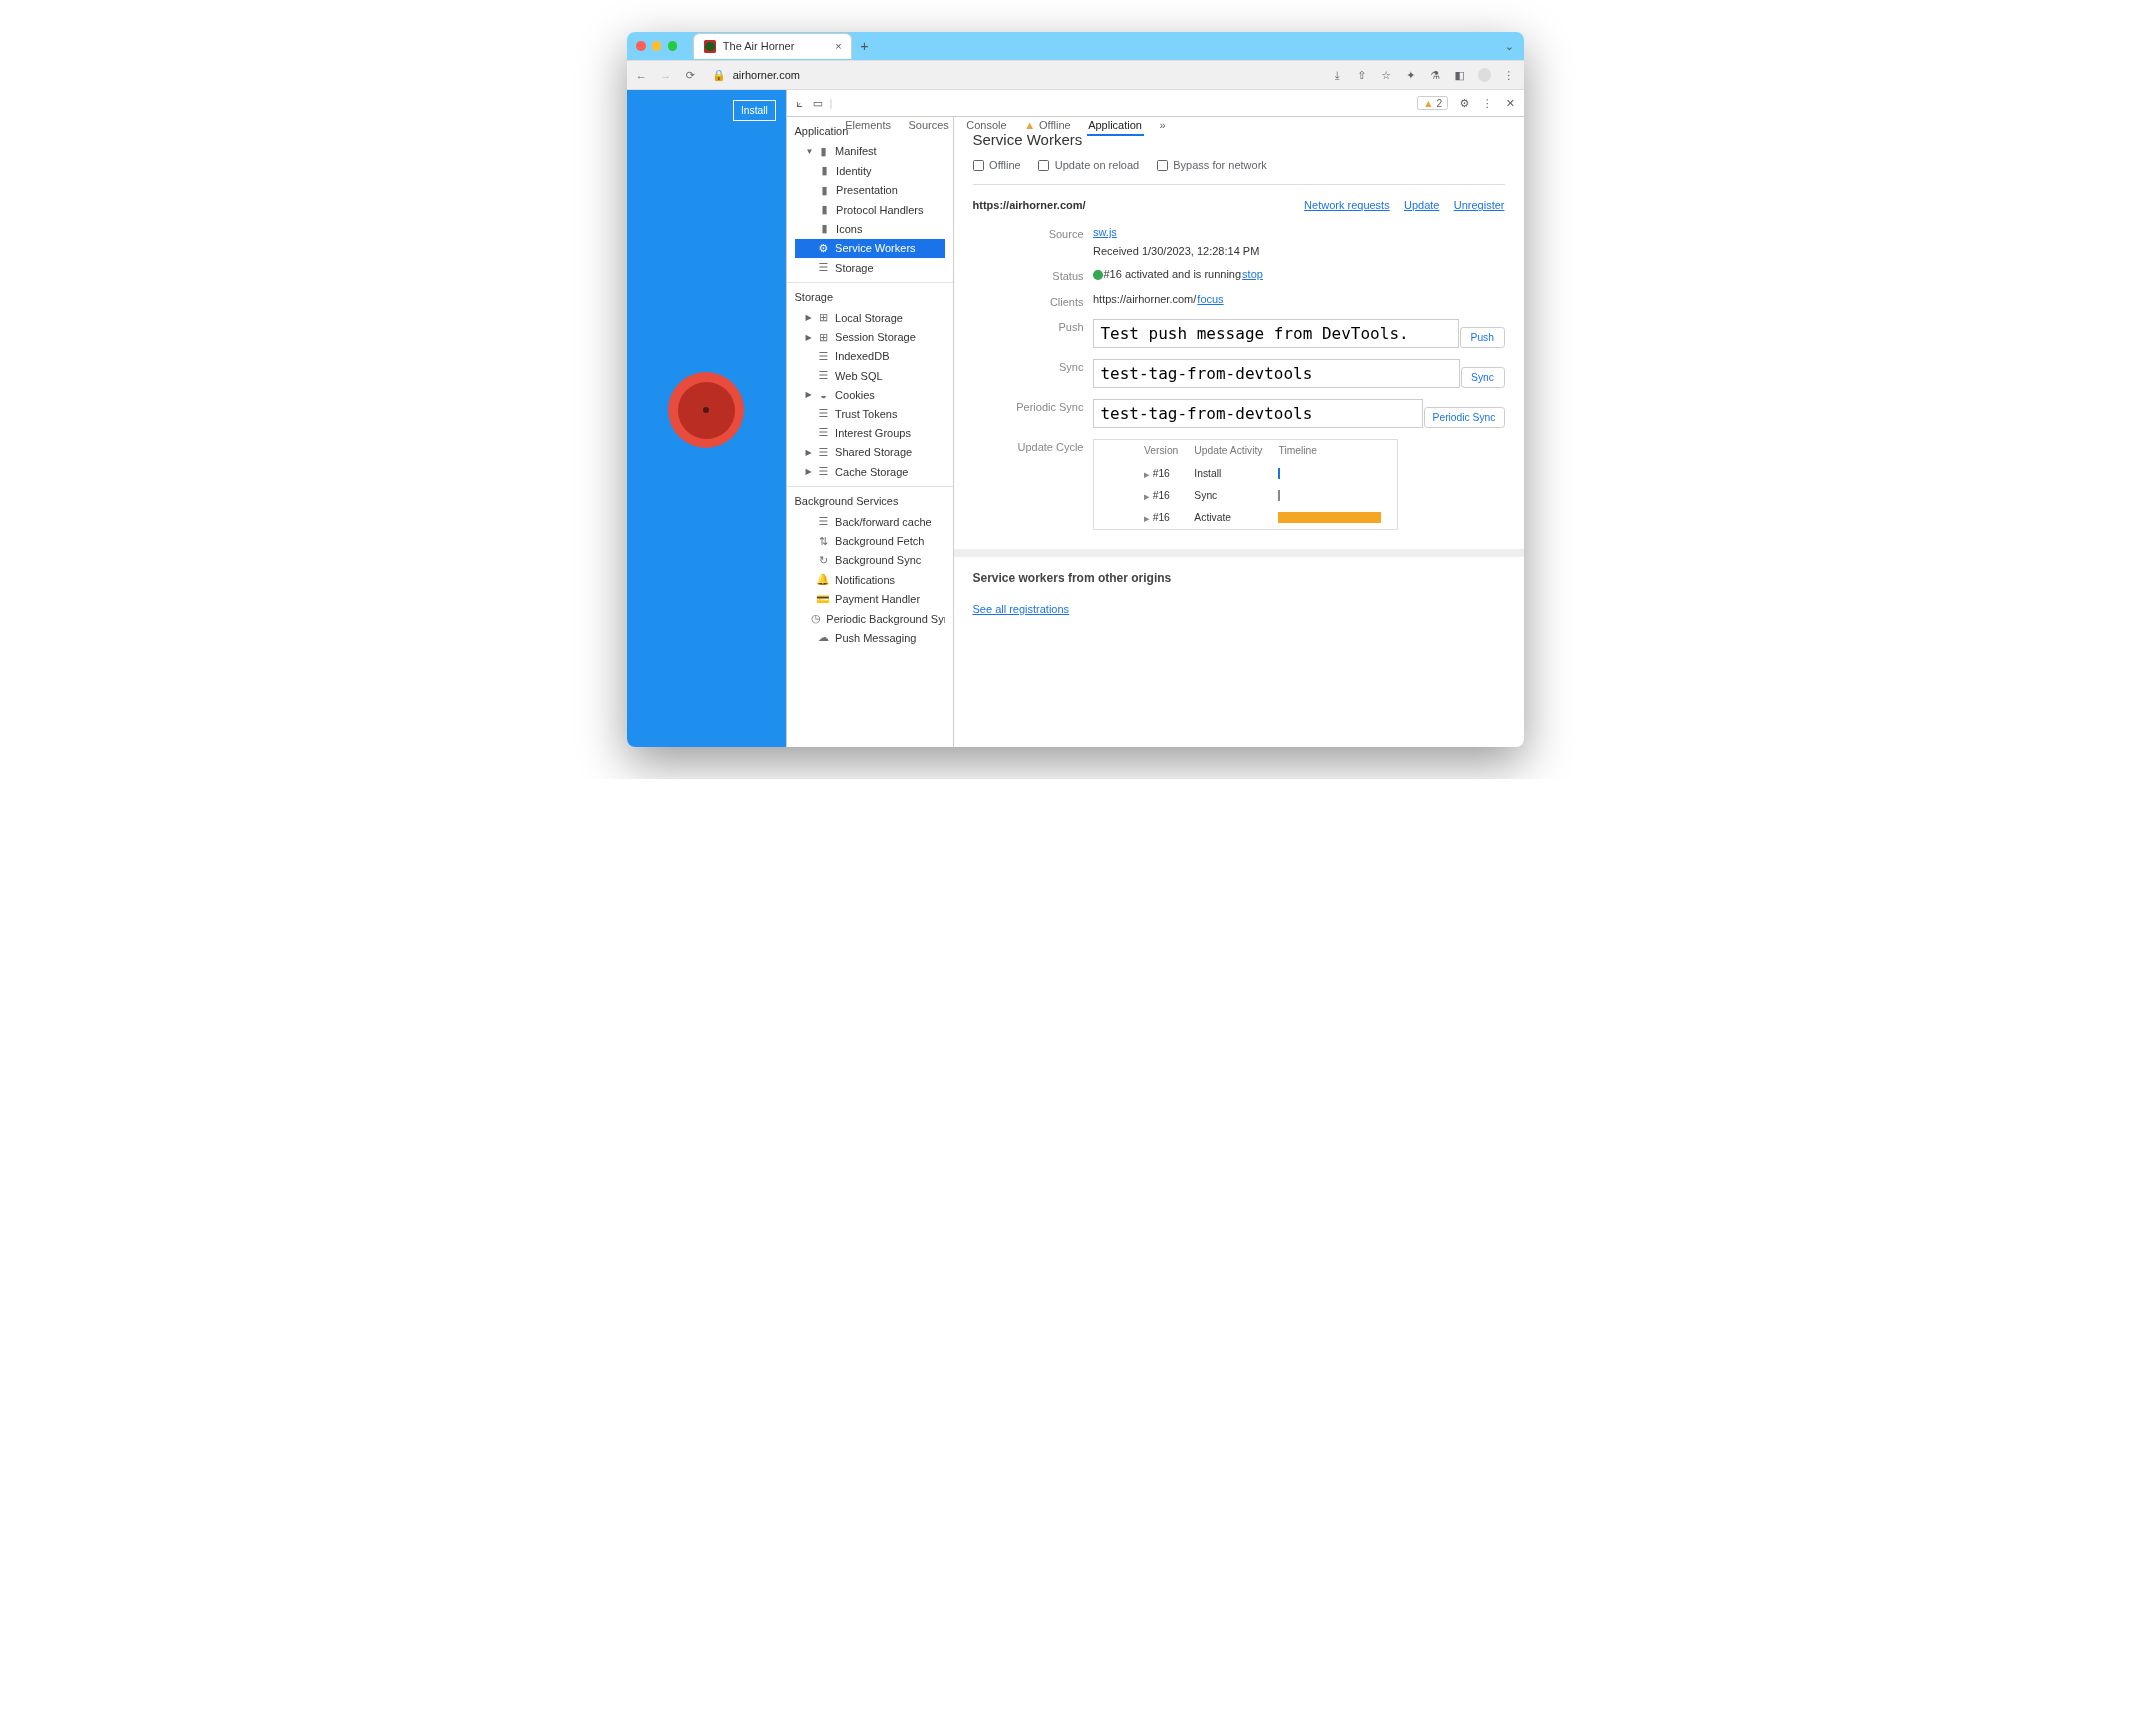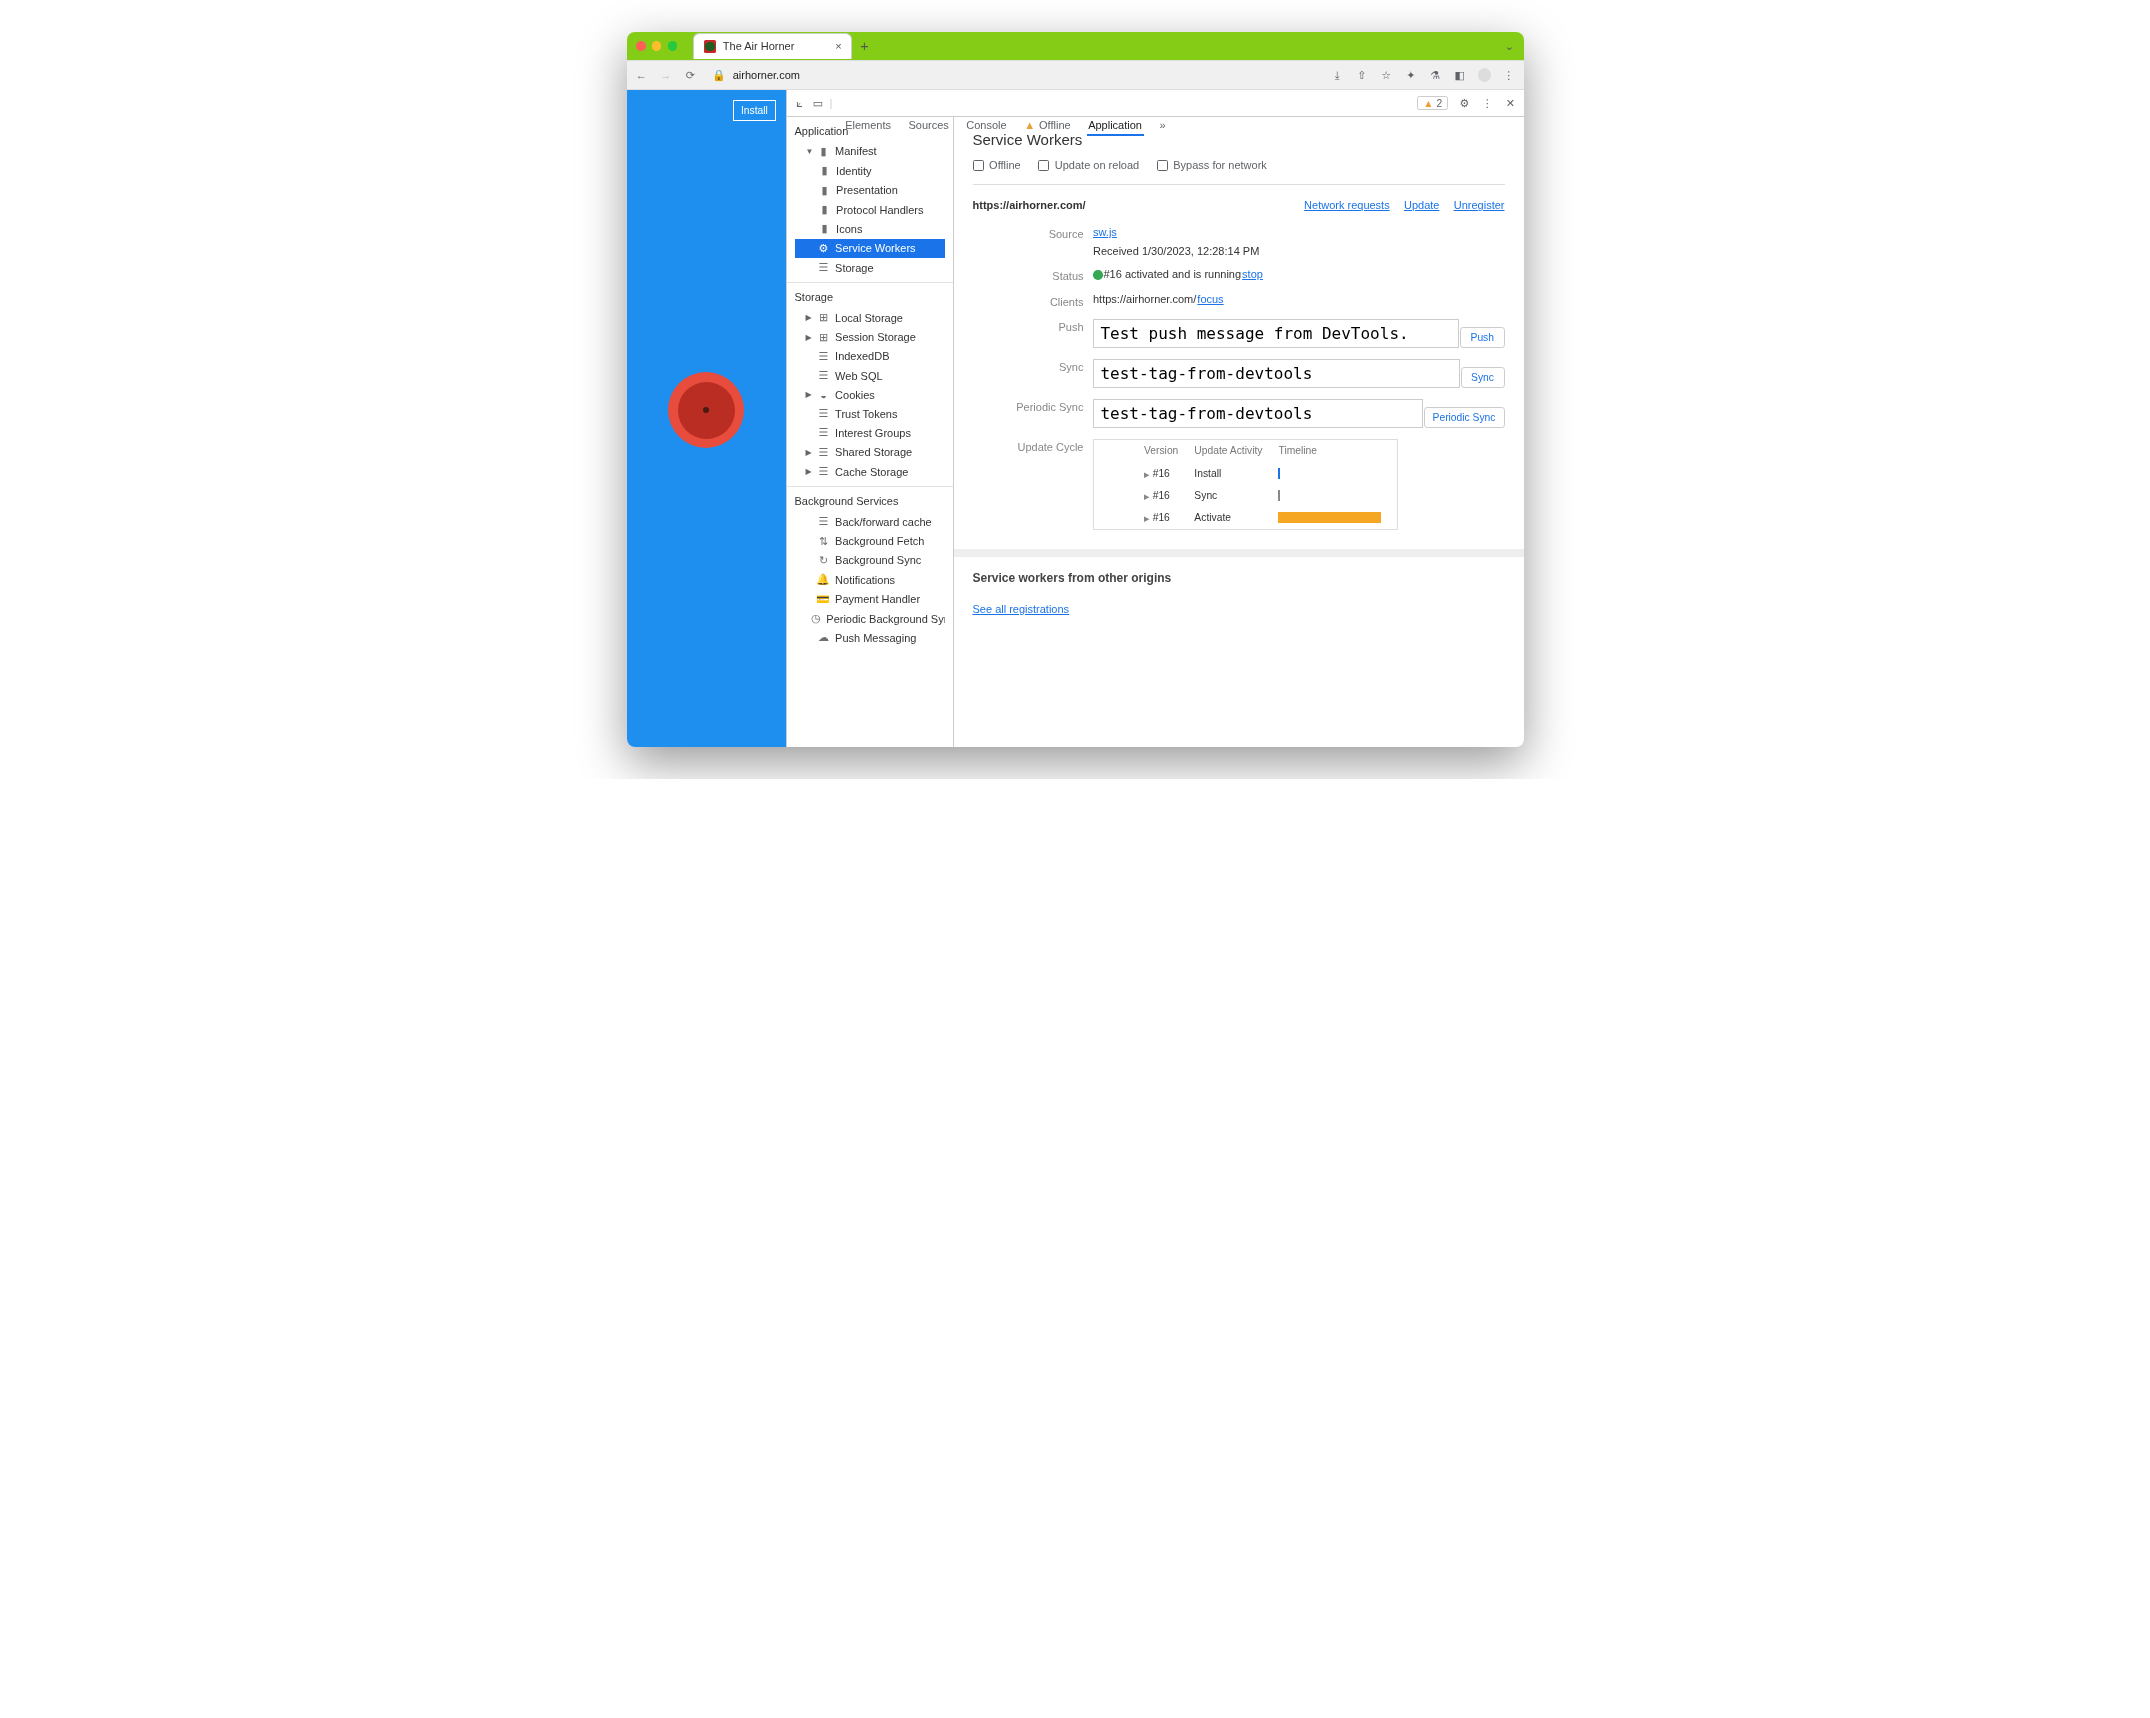--- a/index.html
+++ b/index.html
@@ -16,21 +16,21 @@
   border-radius: 8px;
   box-shadow: 0 16px 48px rgba(0,0,0,.4);
   overflow: hidden;
   display: flex;
   flex-direction: column;
   background: #fff;
   margin: 0 auto;
 }
 .titlebar {
   height: 29px;
-  background: #84cc16;
+  background: #7dd3fc;
   display: flex;
   align-items: center;
   padding: 0 9.5px;
   border-bottom: 0.8px solid #ddd;
 }
 .traffic { display: flex; gap: 6.4px; }
 .dot { width: 9.5px; height: 9.5px; border-radius: 50%; }
 .dot.red{background:#ff5f56;} .dot.yellow{background:#ffbd2e;} .dot.green{background:#27c93f;}
 .tab {
   margin-left: 16px;

